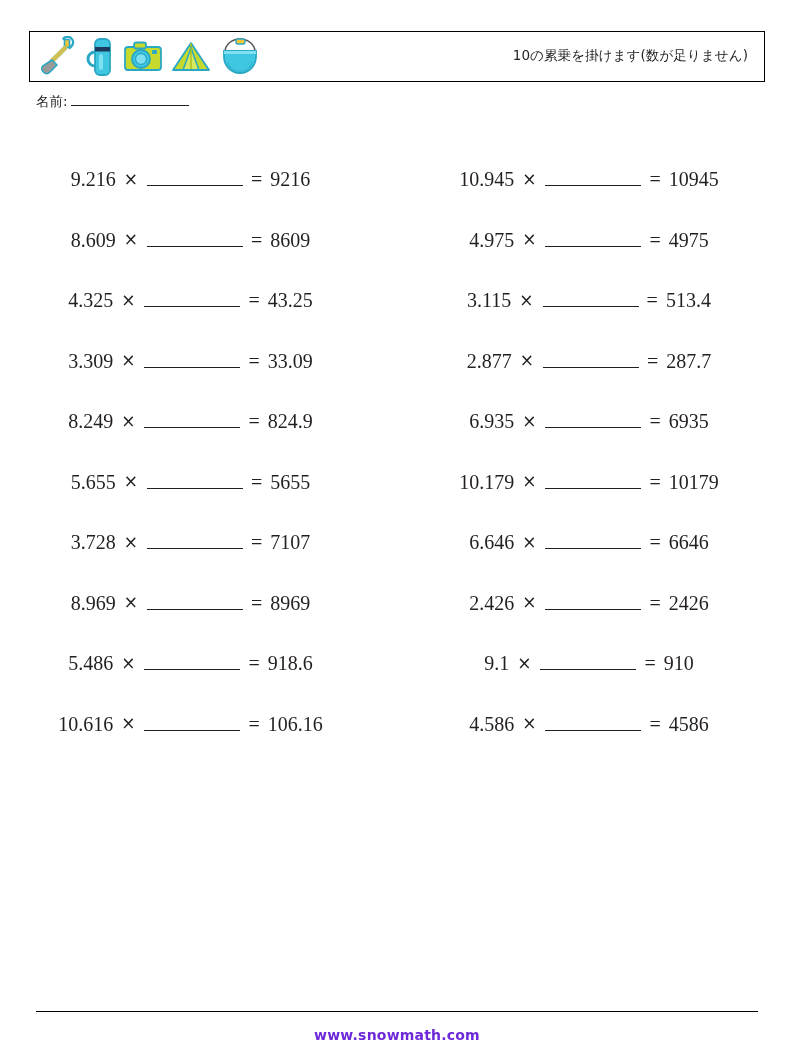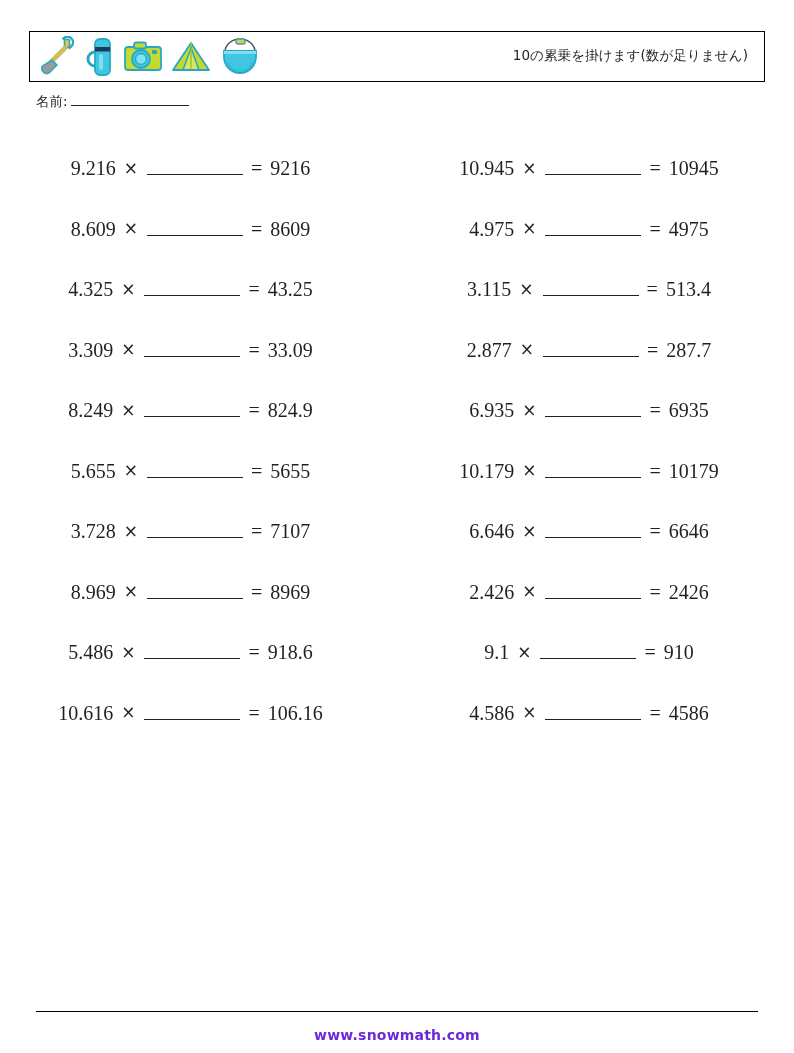--- a/index.html
+++ b/index.html
@@ -85,21 +85,21 @@
     height: 13px;
   }
   .rule.name  { width: 118px; }
   .rule.date  { width: 104px; }
   .rule.score { width: 60px; }
 
   
   .problems {
     position: absolute;
     left: 0;
-    top: 138px;
+    top: 149px;
     width: 794px;
     display: flex;
   }
   .col {
     width: 397px;
     box-sizing: border-box;
     display: flex;
     flex-direction: column;
   }
   .prob-row {

